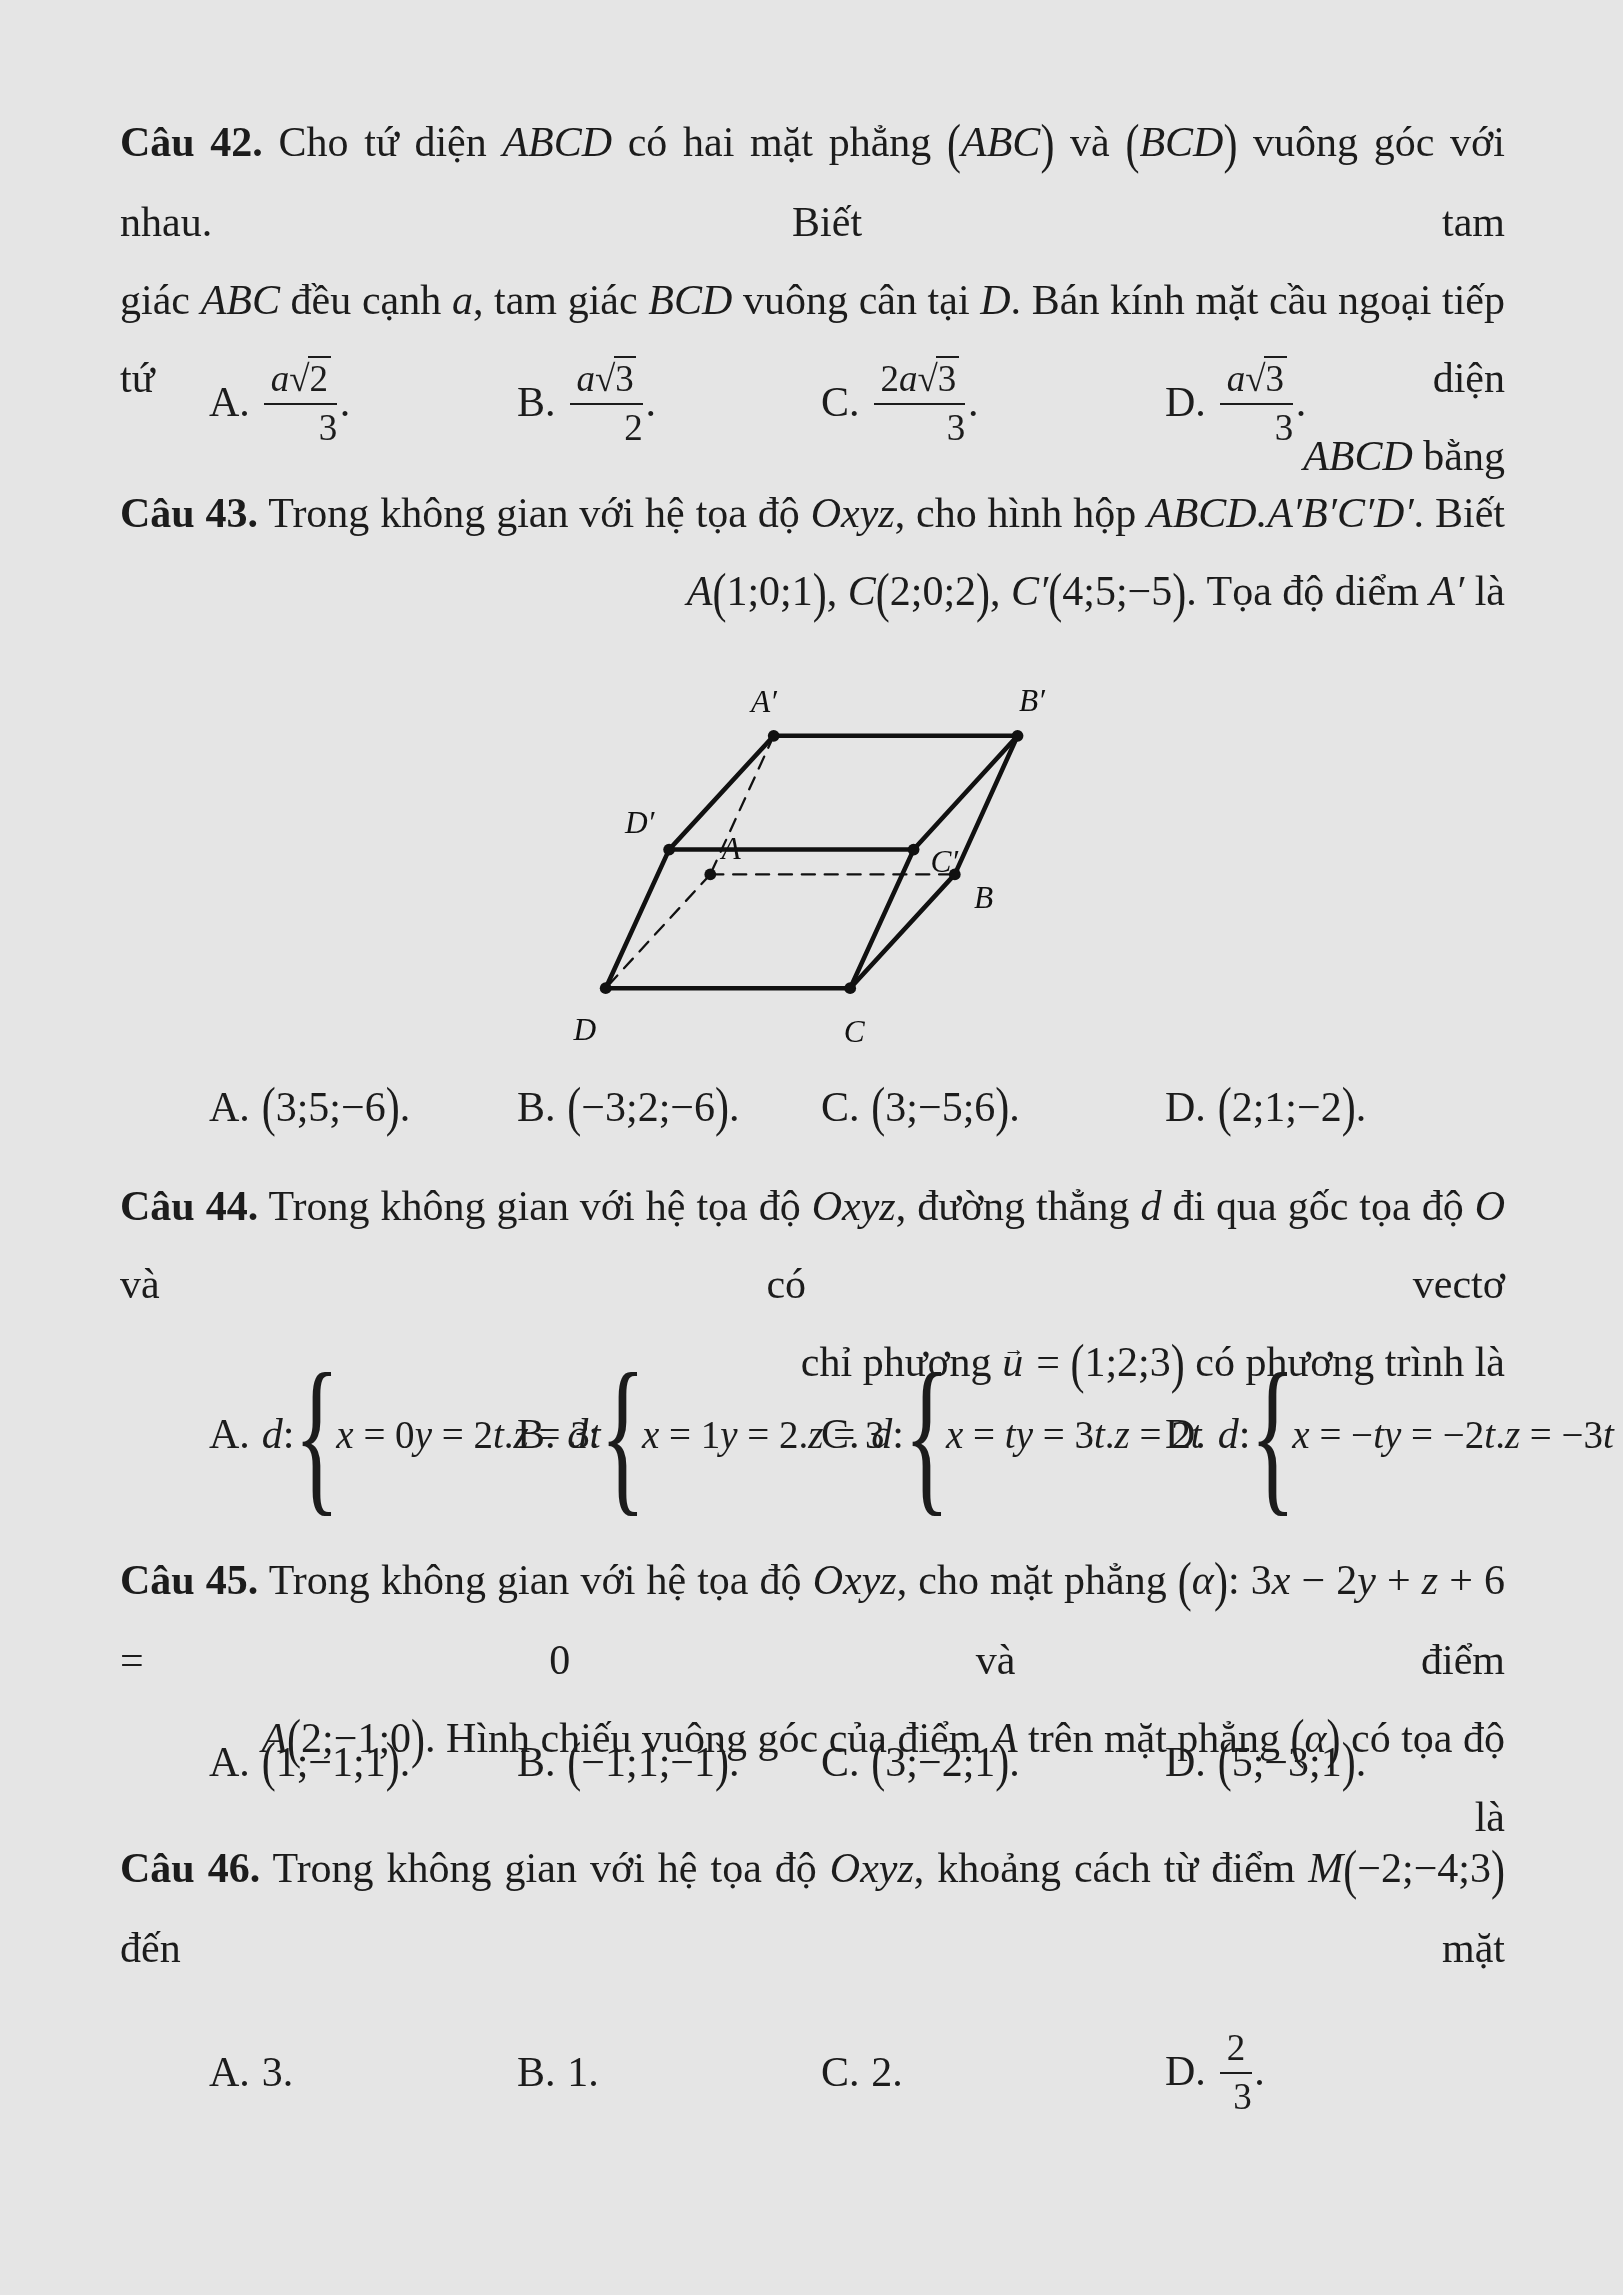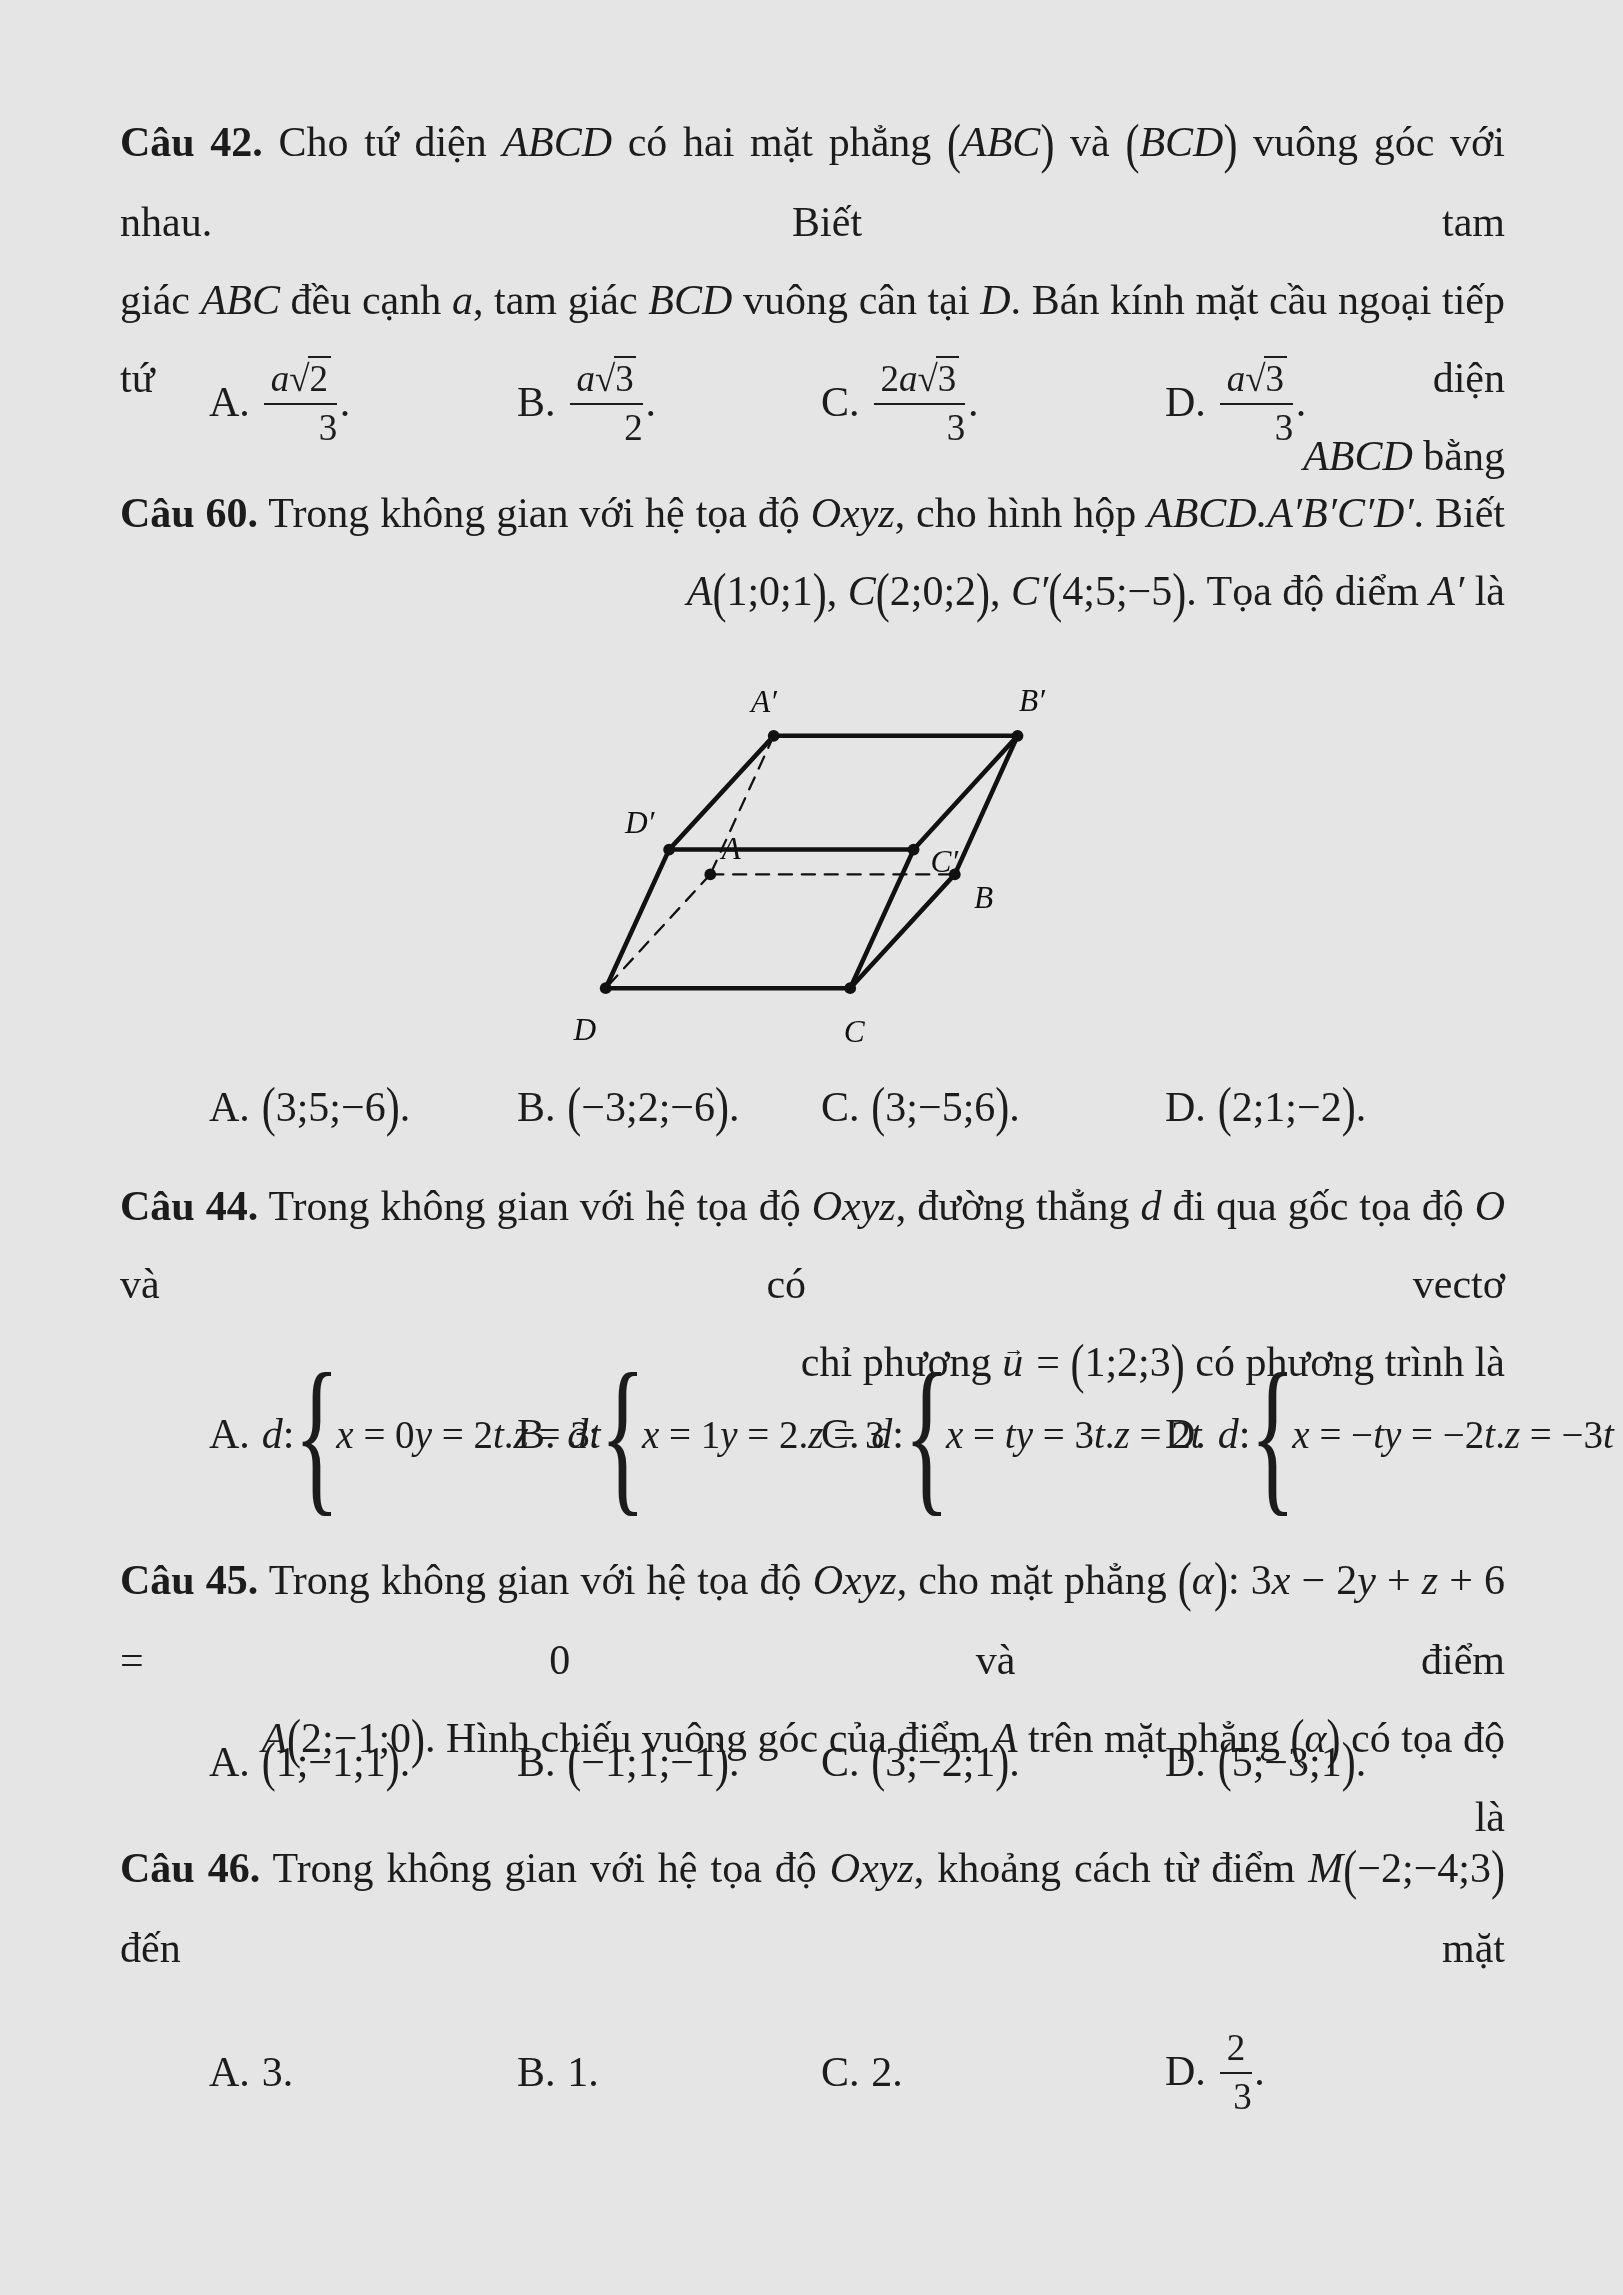--- a/index.html
+++ b/index.html
@@ -119,21 +119,21 @@
             <span class="num"><span class="i">a</span><span class="sq"><span class="sqsym">√</span><span class="rad">3</span></span></span>
             <span class="den"><span>3</span></span>
           </span>
           <span>.</span>
         </span>
       </div>
     </div>
 
   <section class="q" id="q43">
     <div class="qlines">
-        <div class="line"><span class="b">Câu 60.</span><span> Trong không gian với hệ tọa độ </span><span class="i">Oxyz</span><span>, cho hình hộp </span><span class="i">ABCD.A′B′C′D′</span><span>. Biết</span></div>
+        <div class="line"><span class="b">Câu 43.</span><span> Trong không gian với hệ tọa độ </span><span class="i">Oxyz</span><span>, cho hình hộp </span><span class="i">ABCD.A′B′C′D′</span><span>. Biết</span></div>
         <div class="line"><span class="i">A</span><span class="bp">(</span><span>1;0;1</span><span class="bp">)</span><span>, </span><span class="i">C</span><span class="bp">(</span><span>2;0;2</span><span class="bp">)</span><span>, </span><span class="i">C′</span><span class="bp">(</span><span>4;5;−5</span><span class="bp">)</span><span>. Tọa độ diểm </span><span class="i">A′</span><span> là</span></div>
       </div>
   </section>
   <div id="figure">
       <svg viewBox="0 0 800 600" style="font-size:64px">
         <line x1="333" y1="94" x2="236" y2="306" stroke="#111" stroke-width="3.5" stroke-linecap="round" stroke-dasharray="20 15"></line>
         <line x1="236" y1="306" x2="610" y2="306" stroke="#111" stroke-width="3.5" stroke-linecap="round" stroke-dasharray="20 15"></line>
         <line x1="236" y1="306" x2="76" y2="480" stroke="#111" stroke-width="3.5" stroke-linecap="round" stroke-dasharray="20 15"></line>
         <line x1="333" y1="94" x2="706" y2="94" stroke="#111" stroke-width="7" stroke-linecap="round"></line>
         <line x1="706" y1="94" x2="547" y2="268" stroke="#111" stroke-width="7" stroke-linecap="round"></line>

